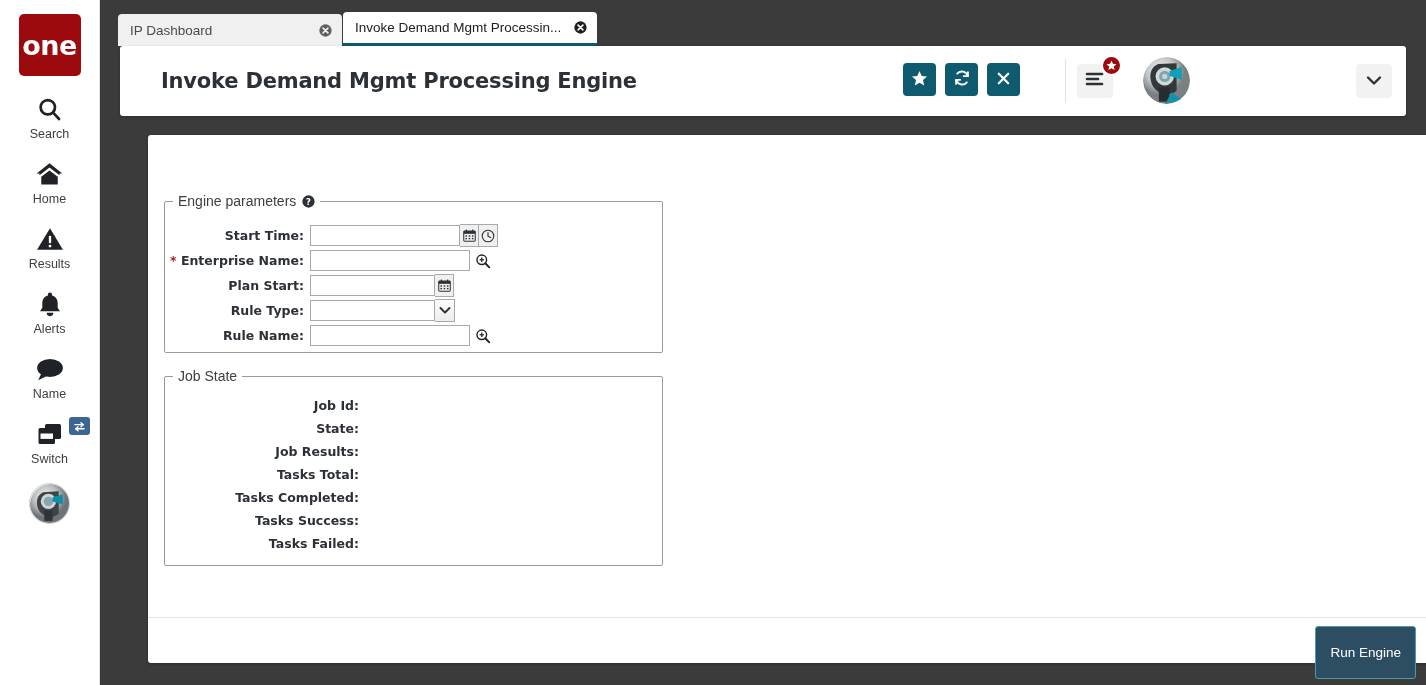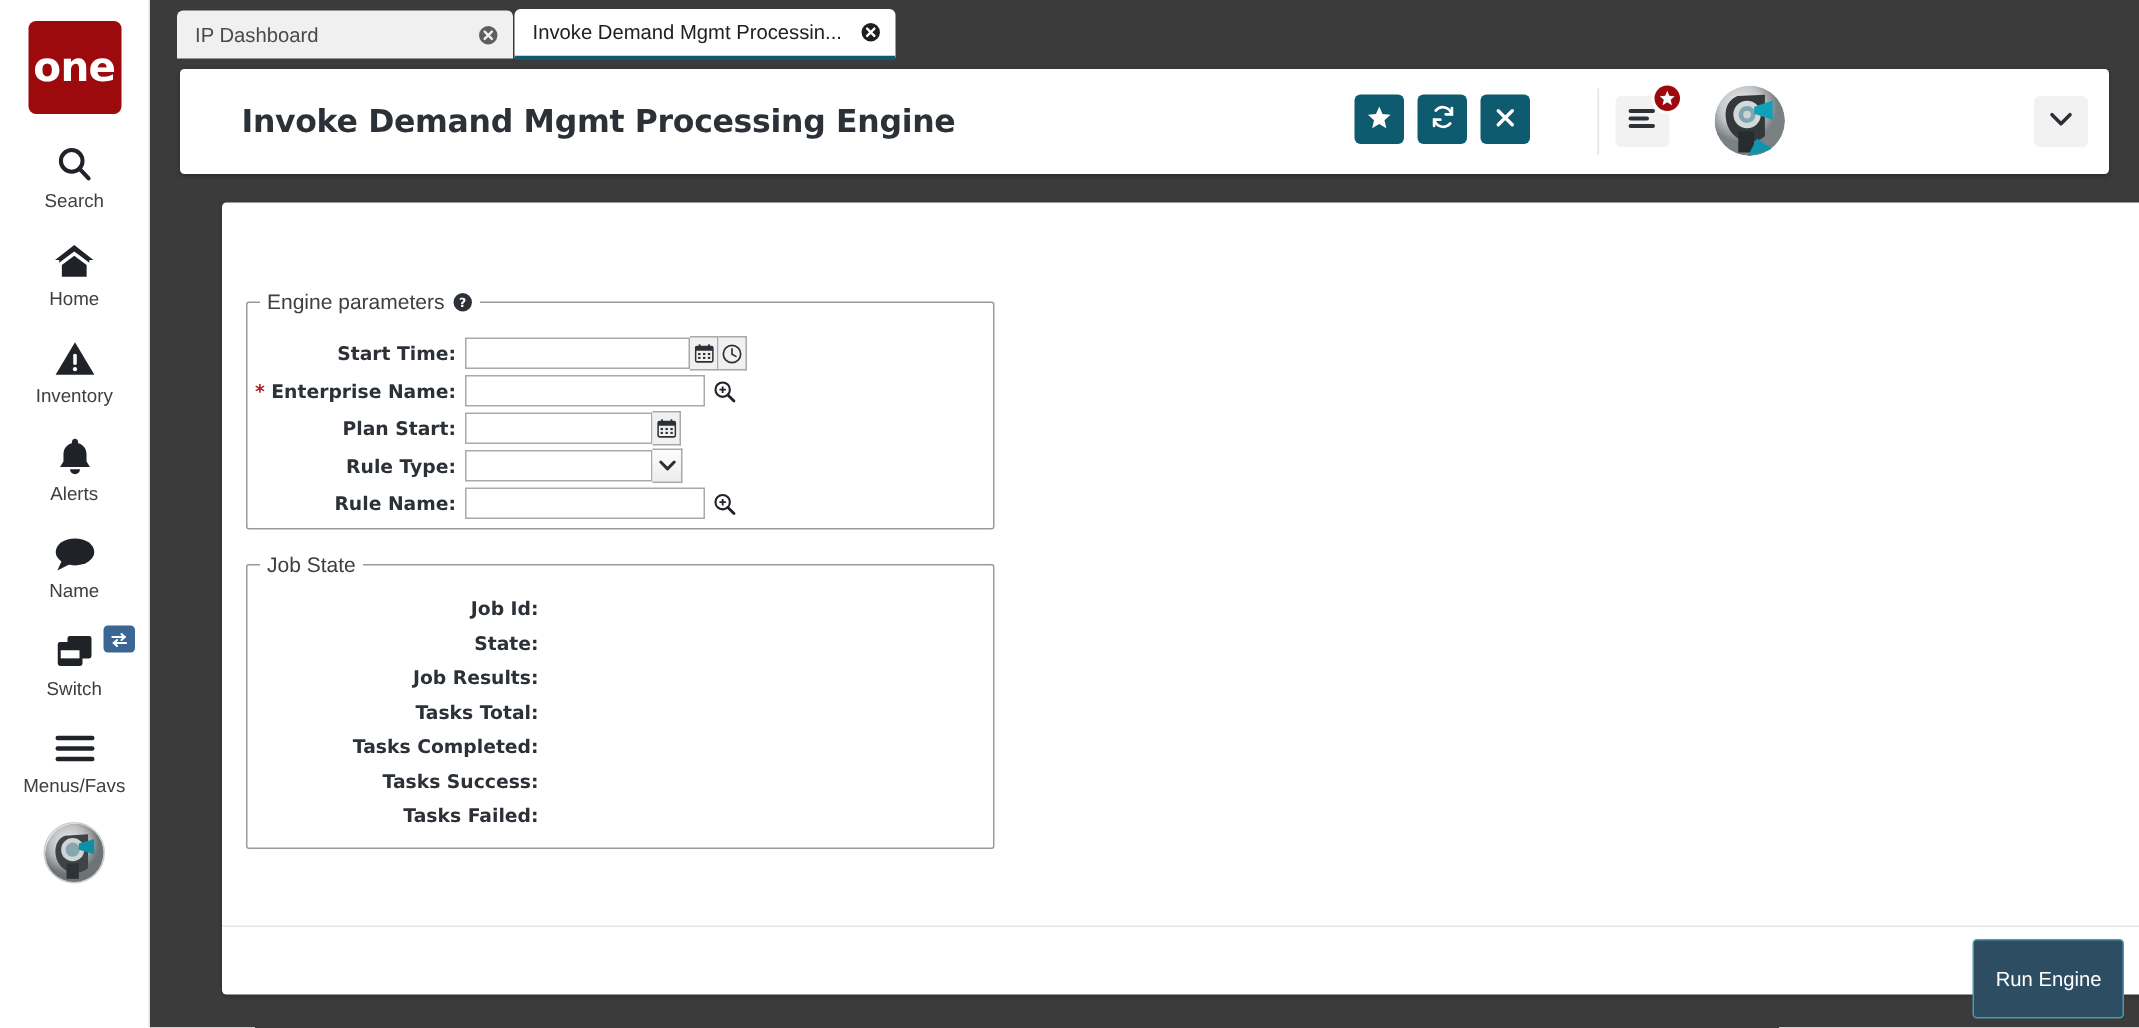--- a/index.html
+++ b/index.html
@@ -85,21 +85,21 @@
     background: #3b3b3b;
   }
 
   
   .tabstrip {
     position: absolute;
     left: 0; top: 0;
     width: 1326px; height: 46px;
     background: #3b3b3b;
     display: flex;
-    align-items: center;
+    align-items: flex-end;
     padding-left: 18px;
   }
   .tab {
     height: 32px;
     min-width: 224px;
     background: #f0f0f0;
     border-radius: 4px 4px 0 0;
     display: flex;
     align-items: center;
     justify-content: space-between;
@@ -382,21 +382,21 @@
     </div>
 
     <div class="nav-item">
       <div class="nav-icon">
         <svg width="28" height="26" viewBox="0 0 26 24" fill="#1f2328">
           <path d="M13 2 L25 22 L1 22 Z"></path>
           <rect x="11.9" y="9" width="2.2" height="7" fill="#ffffff" rx="1"></rect>
           <circle cx="13" cy="18.6" r="1.3" fill="#ffffff"></circle>
         </svg>
       </div>
-      <div class="nav-label">Inventory</div>
+      <div class="nav-label">Results</div>
     </div>
 
     <div class="nav-item">
       <div class="nav-icon">
         <svg width="26" height="27" viewBox="0 0 24 26" fill="#1f2328">
           <path d="M12 1.5 c-1.1 0-2 .9-2 2 v.8 C6.6 5.1 4.6 8 4.6 11.5 v4.6 L2.4 19.6 h19.2 l-2.2-3.5 v-4.6 c0-3.5-2-6.4-5.4-7.2 v-.8 c0-1.1-.9-2-2-2 z"></path>
           <path d="M8.8 21 a3.2 3.2 0 0 0 6.4 0 z"></path>
         </svg>
       </div>
       <div class="nav-label">Alerts</div>
@@ -424,30 +424,20 @@
         <svg width="13" height="11" viewBox="0 0 14 12" fill="none" stroke="#ffffff" stroke-width="1.5" stroke-linecap="round">
           <line x1="2" y1="4" x2="11" y2="4"></line>
             <polyline points="8.6,1.8 11,4 8.6,6.2" fill="none"></polyline>
           <line x1="12" y1="8.4" x2="3" y2="8.4"></line>
             <polyline points="5.4,6.2 3,8.4 5.4,10.6" fill="none"></polyline>
         </svg>
       </div>
       <div class="nav-label">Switch</div>
     </div>
 
-    <div class="nav-item">
-      <div class="nav-icon">
-        <svg width="28" height="22" viewBox="0 0 28 22" stroke="#1f2328" stroke-width="3" stroke-linecap="round">
-          <line x1="2.5" y1="4" x2="25.5" y2="4"></line>
-          <line x1="2.5" y1="11" x2="25.5" y2="11"></line>
-          <line x1="2.5" y1="18" x2="25.5" y2="18"></line>
-        </svg>
-      </div>
-      <div class="nav-label">Menus/Favs</div>
-    </div>
 
     <div class="bottom-avatar">
       <svg width="41" height="41" viewBox="0 0 40 40">
         <defs>
           <radialGradient id="avg" cx="38%" cy="32%">
             <stop offset="0%" stop-color="#f2f2f2"></stop>
               <stop offset="62%" stop-color="#b9bcbe"></stop>
               <stop offset="100%" stop-color="#6d7376"></stop>
           </radialGradient>
         </defs>

